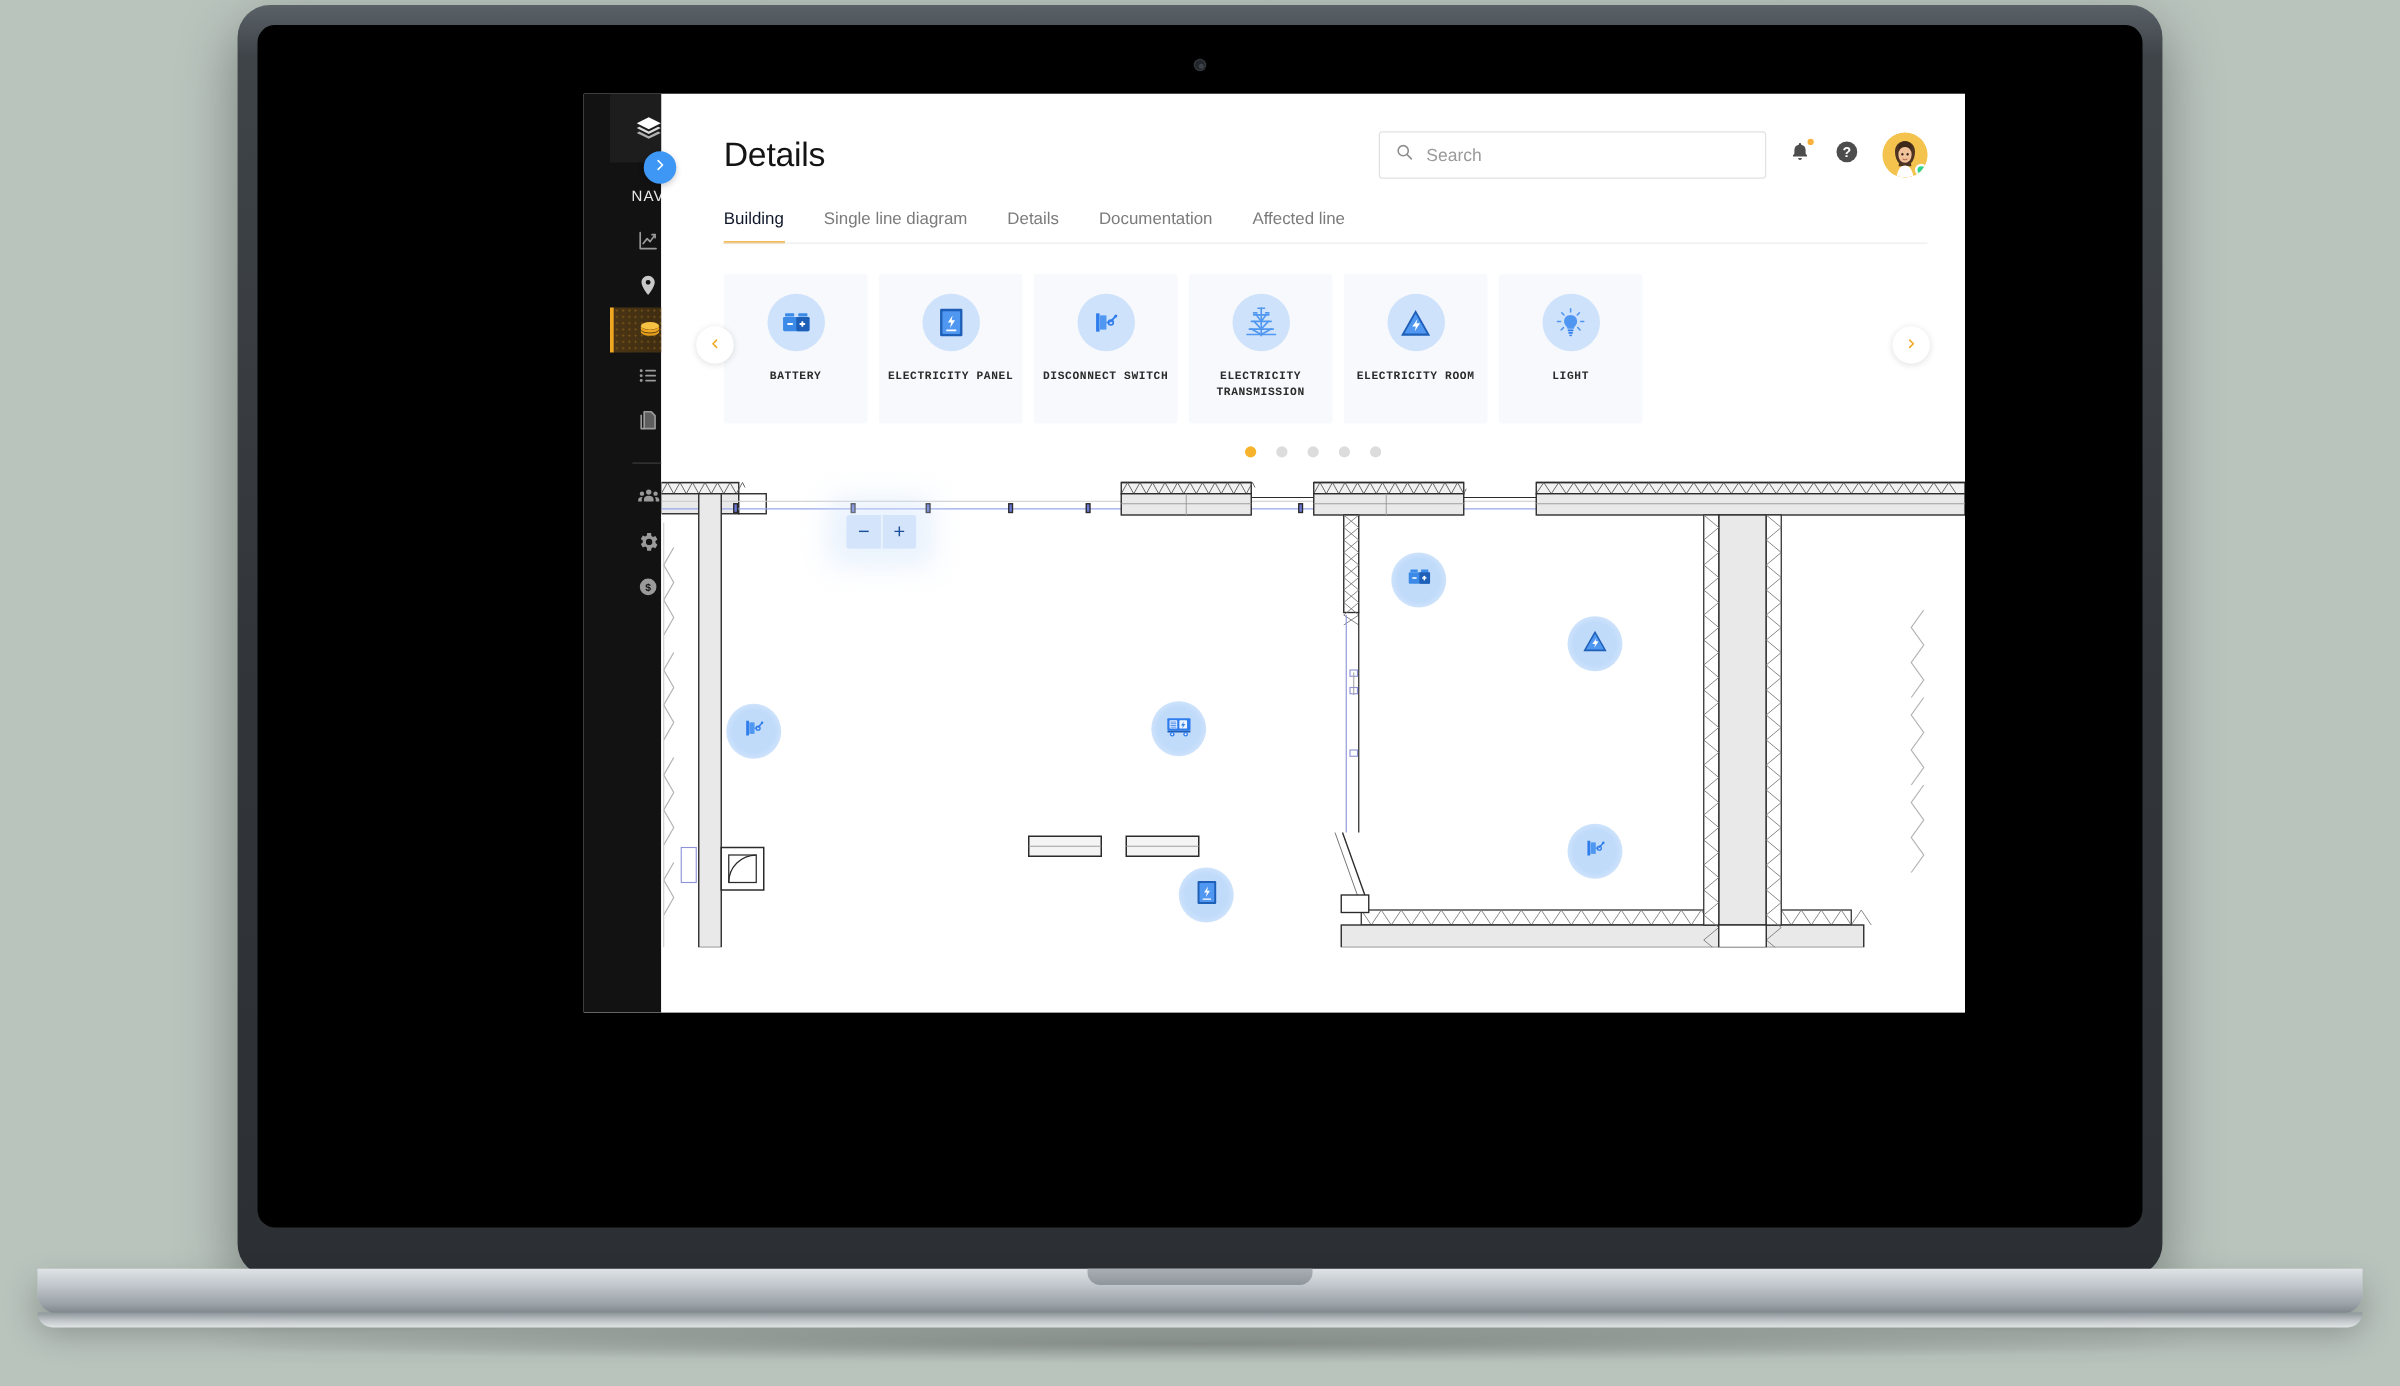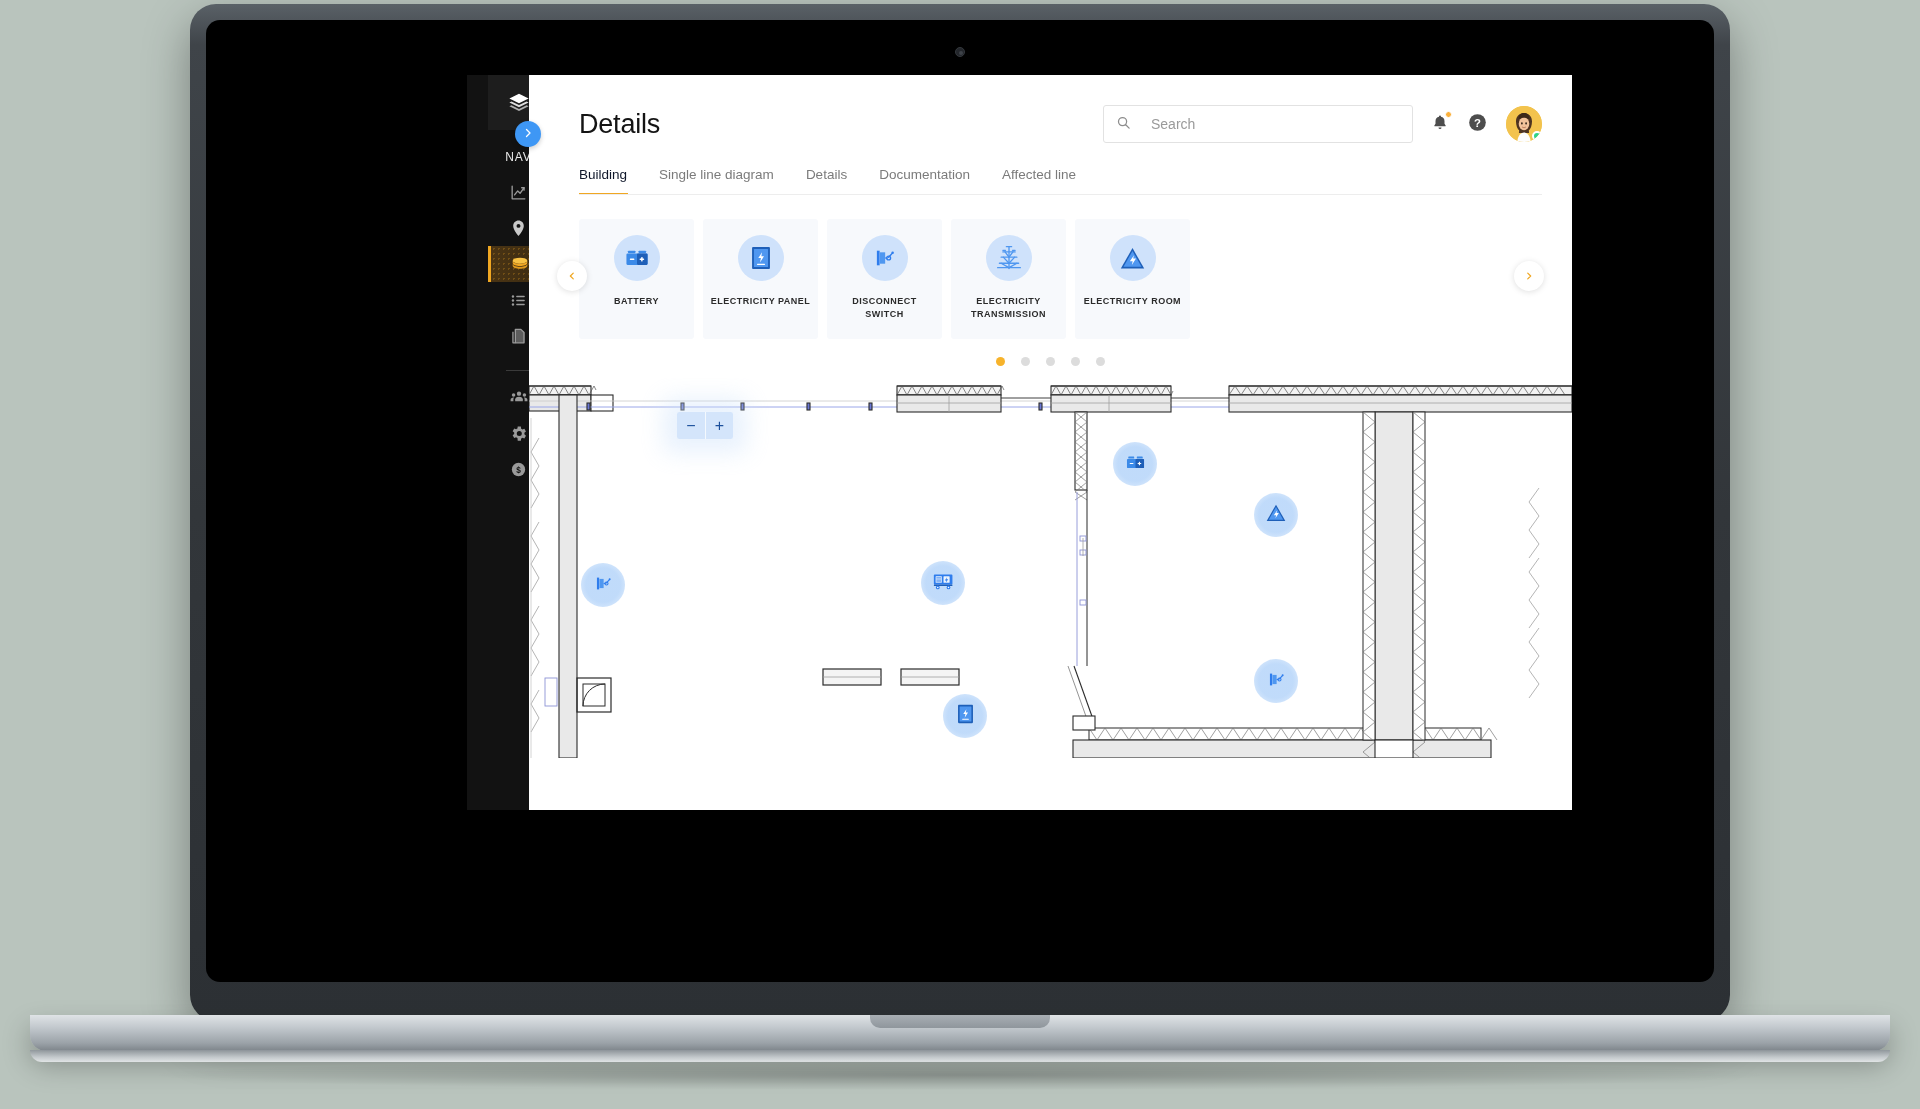--- a/index.html
+++ b/index.html
@@ -150,21 +150,21 @@
     font-size: 27px; font-weight: 400; color: #141414;
     letter-spacing: -.2px;
     flex: 0 0 auto;
   }
   .topbar-right {
     margin-left: auto; display: flex; align-items: center; gap: 18px;
   }
   .searchbox {
     width: 310px; height: 38px;
     border: 1px solid #e2e2e2; border-radius: 3px;
-    display: flex; align-items: center; gap: 20px;
+    display: flex; align-items: center; gap: 10px;
     padding: 0 12px;
     background: #fff;
   }
   .search-input {
     border: none; outline: none; font-size: 14px; color: #8b8b8b;
     font-family: "Liberation Sans", sans-serif;
     width: 100%; background: transparent;
   }
   .search-input::placeholder { color: #9a9a9a; }
 
@@ -209,20 +209,21 @@
   
   .carousel-wrap {
     position: relative;
     padding: 24px 0 0 0;
     margin: 0 14px 0 14px;
   }
   .carousel {
     display: flex; gap: 9px;
     padding: 0 36px;
     overflow: hidden;
+    font-family: Liberation Mono, monospace;
   }
   .asset-card {
     flex: 0 0 115px;
     height: 120px;
     background: #f7f9fc;
     border-radius: 3px;
     display: flex; flex-direction: column; align-items: center;
     padding-top: 16px;
     cursor: pointer;
   }
@@ -531,20 +532,34 @@
                 <svg width="27" height="25" viewBox="0 0 32 30">
                   <path d="M16 2.5L30 27H2z" fill="#1e5fb8"></path>
                   <path d="M16 6L26.8 25H5.2z" fill="#4f97f0"></path>
                   <path d="M17.8 11l-5 7.3h3.4l-1 4.4 5-7.6h-3.4z" fill="#fff"></path>
                 </svg>
               </div>
               <div class="asset-label">Electricity room</div>
             </div>
 
 
+            <div class="asset-card">
+              <div class="asset-icon-circle">
+                <svg width="27" height="27" viewBox="0 0 32 32">
+                  <g stroke="#4f97f0" stroke-width="1.5" stroke-linecap="round">
+                    <path d="M16 2.5v3M7.6 6.2l2.1 2.1M24.4 6.2l-2.1 2.1M3.5 14.5h3M28.5 14.5h-3M7 22.5l2.2-2.2M25 22.5l-2.2-2.2"></path>
+                  </g>
+                  <path d="M16 8.2c-3.5 0-6.2 2.7-6.2 6 0 2.3 1.2 3.8 2.2 5 .6.7.9 1.3.9 2.1h6.2c0-.8.3-1.4.9-2.1 1-1.2 2.2-2.7 2.2-5 0-3.3-2.7-6-6.2-6z" fill="#4f97f0"></path>
+                  <rect x="13.2" y="22.1" width="5.6" height="1.7" rx=".7" fill="#2f7ded"></rect>
+                  <rect x="13.8" y="24.4" width="4.4" height="1.7" rx=".7" fill="#2f7ded"></rect>
+                  <path d="M14.5 27h3c-.3.9-.9 1.4-1.5 1.4s-1.2-.5-1.5-1.4z" fill="#2f7ded"></path>
+                </svg>
+              </div>
+              <div class="asset-label">Light</div>
+            </div>
 
           </div>
 
           <div class="carousel-arrow right">
             <span>
               <svg width="10" height="10" viewBox="0 0 24 24" fill="none" stroke="#f0a722" stroke-width="3" stroke-linecap="round" stroke-linejoin="round">
                   <path d="M9 5l7 7-7 7"></path>
                 </svg>
             </span>
           </div>

